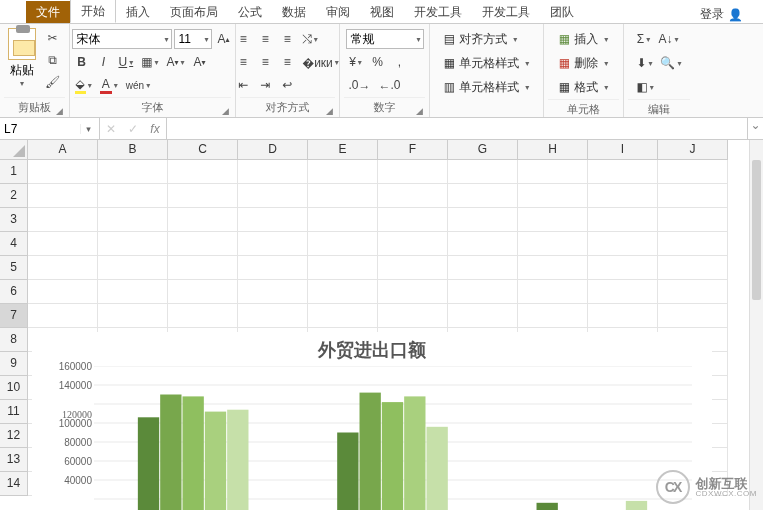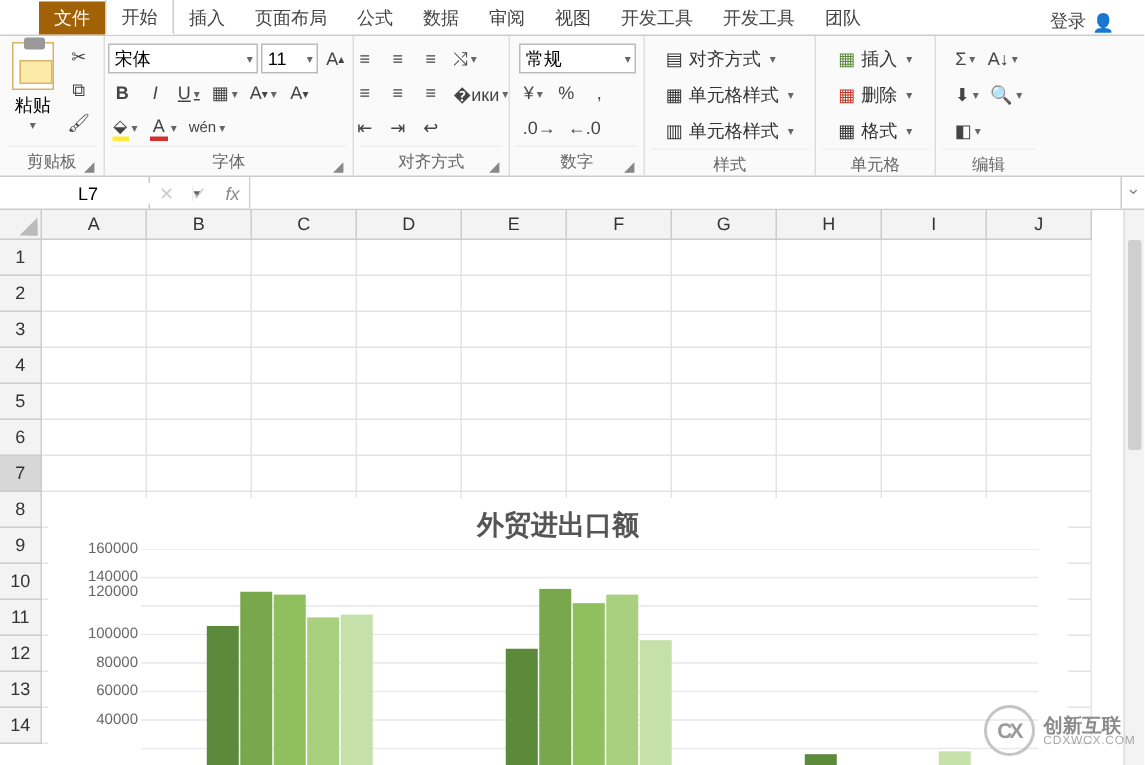--- a/index.html
+++ b/index.html
@@ -51,21 +51,21 @@
   .combo { height:20px; border:1px solid #bbb; background:#fff; padding:0 14px 0 4px; position:relative; display:flex; align-items:center; font-size:12px;}
   .combo::after{ content:"▾"; position:absolute; right:2px; font-size:8px; color:#666;}
   .paste-big { width:36px; display:flex; flex-direction:column; align-items:center; gap:0; padding-top:2px;}
   .paste-big .clip { width:28px; height:32px; border:1px solid #d6b36a; background:#fff; position:relative;}
   .paste-big .clip::before{content:""; position:absolute; top:-4px; left:7px; width:14px; height:8px; background:#999; border-radius:2px;}
   .paste-big .clip::after{content:""; position:absolute; bottom:3px; left:4px; width:20px; height:14px; background:#fde9a8; border:1px solid #d6b36a;}
   .ribbon-text-btn { display:flex; align-items:center; gap:4px; height:20px; padding:0 4px; color:#333; white-space:nowrap;}
   
   .fx-bar { display:flex; height:22px; border-bottom:1px solid #ccc;}
   .namebox { width:100px; border-right:1px solid #ccc; display:flex; align-items:center;}
-  .namebox input { border:none; width:80px; padding:0 4px; font-size:12px; outline:none;margin-left:48px;}
+  .namebox input { border:none; width:80px; padding:0 4px; font-size:12px; outline:none;}
   .namebox .nbdd { width:16px; text-align:center; color:#666; font-size:9px; border-left:1px solid #eee;}
   .fx-btns { display:flex; align-items:center; border-right:1px solid #ccc;}
   .fx-btns span{ width:22px; text-align:center; color:#888;}
   .fx-input { flex:1; border:none; padding:0 4px; outline:none;}
   
   .sheet-wrap { position:relative; height: calc(510px - 24px - 94px - 22px); }
   .selectall { position:absolute; left:0; top:0; width:28px; height:20px; background:#f3f3f3; border-right:1px solid #ccc; border-bottom:1px solid #ccc;}
   .selectall::after{content:""; position:absolute; right:2px; bottom:2px; border:6px solid transparent; border-right-color:#bbb; border-bottom-color:#bbb;}
   .colheads { position:absolute; left:28px; top:0; right:14px; height:20px; display:flex;}
   .colhead { width:70px; background:#f3f3f3; border-right:1px solid #ccc; border-bottom:1px solid #ccc; text-align:center; line-height:19px; color:#333;}
@@ -223,21 +223,20 @@
         </div>
       <div class="ribbon-text-btn dd">
           <span>▦</span>
           <span>单元格样式</span>
         </div>
       <div class="ribbon-text-btn dd">
           <span>▥</span>
           <span>单元格样式</span>
         </div>
     </div>
-    <div class="group-label"><span>样式</span></div>
   </div>
 
   <div class="group" style="width:80px">
     <div class="group-body col" style="gap:4px;padding-top:3px">
       <div class="ribbon-text-btn dd">
           <span style="color:#5b8a3a">▦</span>
           <span>插入</span>
         </div>
       <div class="ribbon-text-btn dd">
           <span style="color:#c0392b">▦</span>
@@ -496,21 +495,21 @@
 
   <div class="chart">
     <div class="chart-title">外贸进出口额</div>
     <div class="plot">
       <div class="y-axis" id="yaxis">
           <div class="y-tick" style="top: 151px;">20000</div>
           <div class="y-tick" style="top: 114px;">40000</div>
           <div class="y-tick" style="top: 95px;">60000</div>
           <div class="y-tick" style="top: 76px;">80000</div>
           <div class="y-tick" style="top: 57px;">100000</div>
-          <div class="y-tick" style="top: 29px;">120000</div>
+          <div class="y-tick" style="top: 48px; font-family: Liberation Serif, serif;">120000</div>
           <div class="y-tick" style="top: 19px;">140000</div>
           <div class="y-tick" style="top: 0px;">160000</div>
         </div>
       <svg id="plotsvg" class="bars-svg" width="598" height="190">
           <g class="grid">
             <line x1="0" y1="190" x2="598" y2="190"></line>
             <line x1="0" y1="171" x2="598" y2="171"></line>
             <line x1="0" y1="152" x2="598" y2="152"></line>
             <line x1="0" y1="133" x2="598" y2="133"></line>
             <line x1="0" y1="114" x2="598" y2="114"></line>

